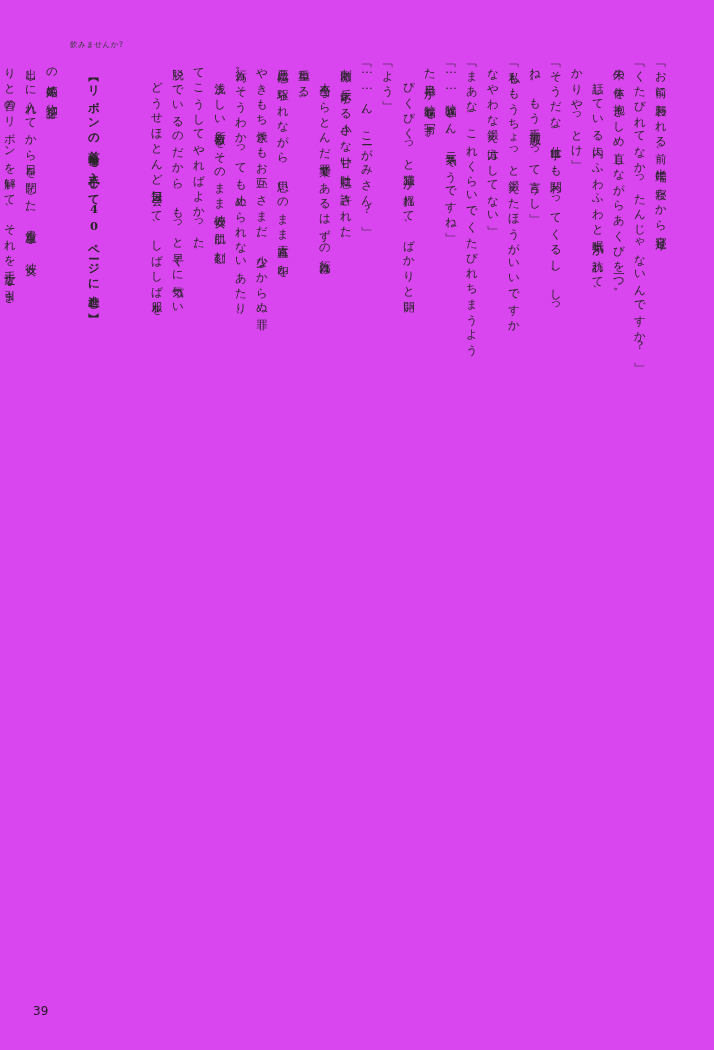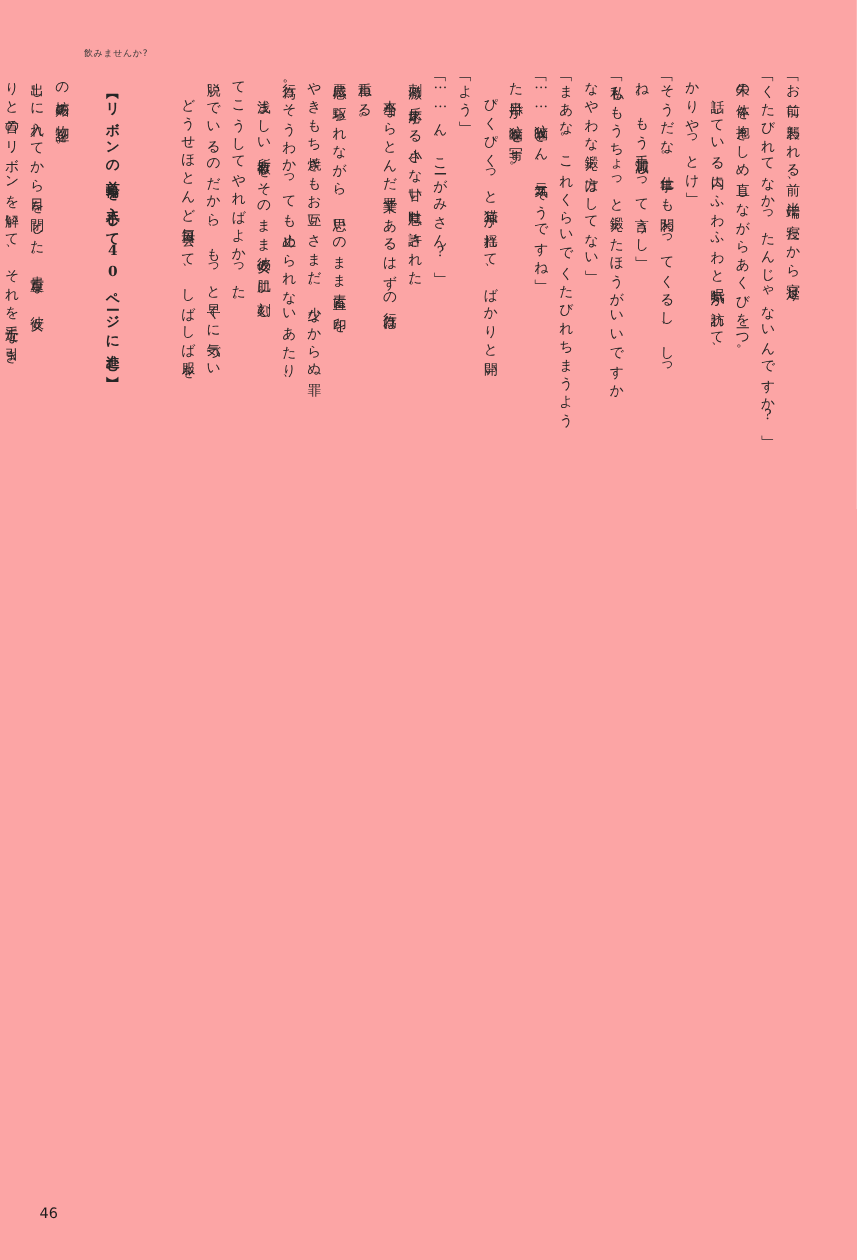--- a/index.html
+++ b/index.html
@@ -12,21 +12,21 @@
     height: 1050px;
     position: relative;
     font-family: "DejaVu Serif", "Liberation Serif", serif;
     color: #2a2a2a;
     overflow: hidden;
   }
 
   .page {
     position: absolute;
     inset: 0;
-    background: #fca5a5;
+    background: #d946ef;
     padding-left: 12px;
   }
 
   
   .header-title {
     position: absolute;
     top: 40px;
     left: 70px;
     font-size: 7.5px;
     letter-spacing: 0.5px;
@@ -109,14 +109,14 @@
     <div class="vline">「私ももうちょっと鍛えたほうがいいですか</div>
     <div class="vline">ね。もう手加減しって言うし」</div>
     <div class="vline">「そうだな。仕事にも関わってくるし、しっ</div>
     <div class="vline">かりやっとけ」</div>
     <div class="vline">　話している内にふわふわと眠気が訪れて、</div>
     <div class="vline">朱の体を抱きしめ直しながらあくびを一つ。</div>
     <div class="vline">「くたびれてなかったんじゃないんですか?」</div>
     <div class="vline">「お前に襲われる前、半端に寝たから寝足り</div>
   </div>
 
-  <div class="page-number">46</div>
+  <div class="page-number">39</div>
 </div>
 
 </body></html>

